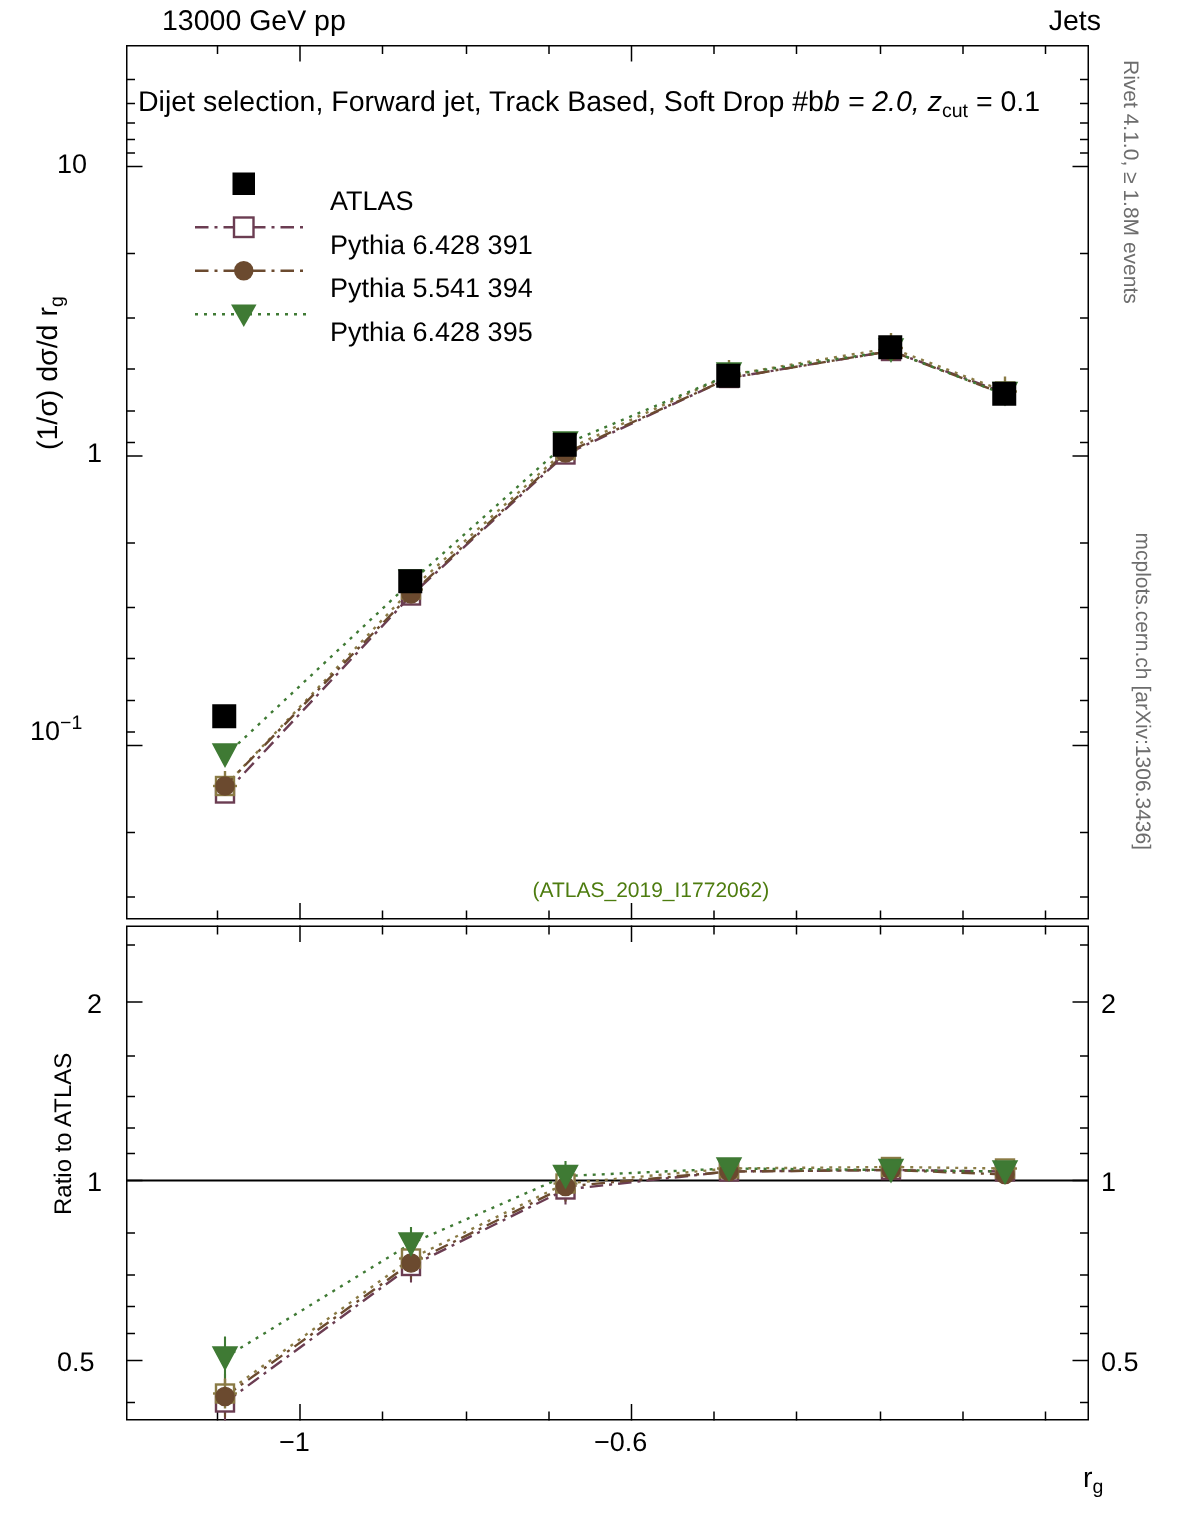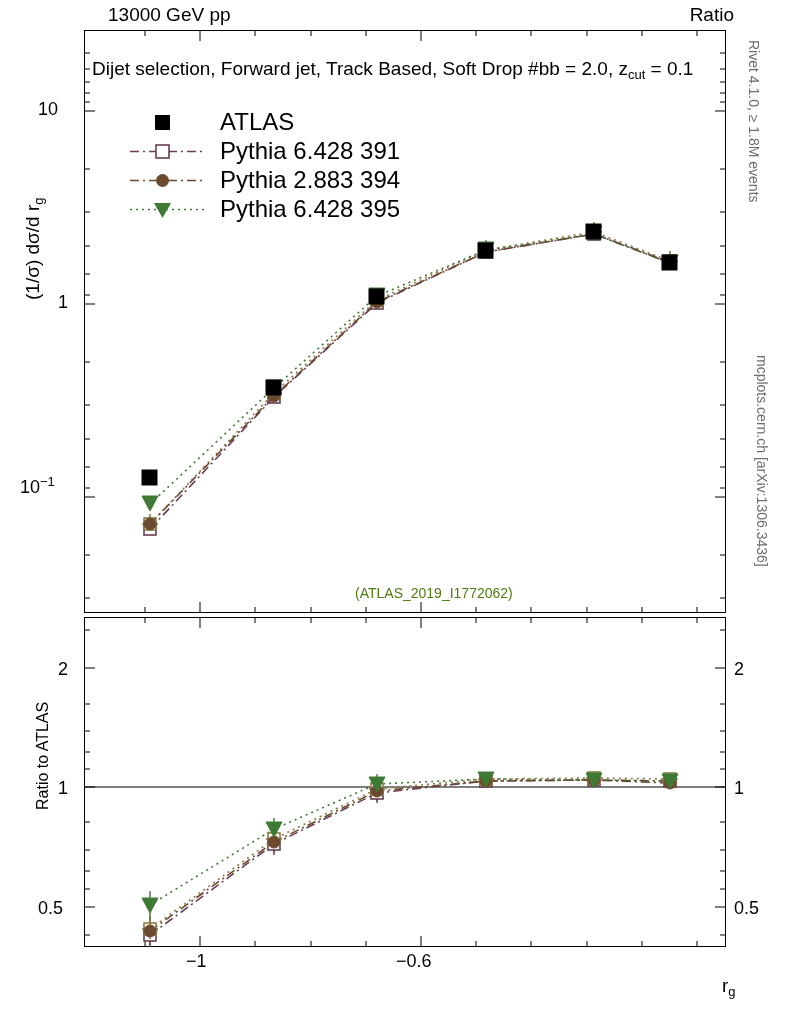--- a/index.html
+++ b/index.html
@@ -28,33 +28,33 @@
 
   
   .plottext{position:absolute;white-space:nowrap;}
   #titleline{left:92px;top:58px;font-size:19px;}
   #watermark{left:355px;top:585px;font-size:14px;color:#4d7c0f;}
 
   
   #legend{position:absolute;left:118px;top:108px;width:300px;}
   .lrow{position:relative;height:29px;}
   .lrow .mk{position:absolute;left:0;top:0;width:100px;height:29px;}
-  .lrow .lbl{position:absolute;left:102px;top:0;font-size:24px;white-space:nowrap;}
+  .lrow .lbl{position:absolute;left:102px;top:16px;font-size:18px;white-space:nowrap;}
 
   svg{display:block;overflow:visible;}
   .nosel{user-select:none;}
 </style>
 </head>
 <body>
 
 <div class="root nosel">
 
   <div class="hdr">
     <div class="beam">13000 GeV pp</div>
-    <div class="right">Ratio</div>
+    <div class="right">Jets</div>
   </div>
 
   <div class="ytitle" style="left:22px;top:300px;transform:rotate(-90deg);">
     <span>(1/σ) dσ/d r</span><span style="font-size:13px;vertical-align:-4px;">g</span>
   </div>
 
   <div class="ytitle" style="left:34px;top:810px;transform:rotate(-90deg);font-size:16px;">Ratio to ATLAS</div>
 
   <div class="xtitle" style="left:722px;top:975px;">
     <span>r</span><span style="font-size:13px;vertical-align:-4px;">g</span>
@@ -202,21 +202,21 @@
       <rect x="58" y="440" width="15" height="15"></rect>
       <rect x="182" y="350" width="15" height="15"></rect>
       <rect x="285" y="259" width="15" height="15"></rect>
       <rect x="394" y="213" width="15" height="15"></rect>
       <rect x="502" y="194" width="15" height="15"></rect>
       <rect x="578" y="225" width="15" height="15"></rect>
     </g>
   </svg>
 
   <div class="plottext" id="titleline">
-    <span>Dijet selection, Forward jet, Track Based, Soft Drop #b</span><span style="">b = 2.0, z</span><span style="font-size:13px;vertical-align:-4px;">cut</span><span> = 0.1</span>
+    <span>Dijet selection, Forward jet, Track Based, Soft Drop #b</span><span style="font-style:italic;">b = 2.0, z</span><span style="font-size:13px;vertical-align:-4px;">cut</span><span> = 0.1</span>
   </div>
   <div class="plottext" id="watermark">(ATLAS_2019_I1772062)</div>
 
   <div id="legend">
     <div class="lrow">
       <svg class="mk" width="100" height="29" viewBox="0 0 100 29">
         <rect x="37" y="7" width="15" height="15" fill="#000"></rect>
       </svg>
       <div class="lbl">ATLAS</div>
     </div>
@@ -225,21 +225,21 @@
         <line x1="12" y1="14.5" x2="88" y2="14.5" stroke="#6b3d52" stroke-width="1.6" stroke-dasharray="9,4,2,4"></line>
         <rect x="38" y="8" width="13" height="13" fill="#fff" stroke="#6b3d52" stroke-width="1.6"></rect>
       </svg>
       <div class="lbl">Pythia 6.428 391</div>
     </div>
     <div class="lrow">
       <svg class="mk" width="100" height="29" viewBox="0 0 100 29">
         <line x1="12" y1="14.5" x2="88" y2="14.5" stroke="#6b4a2f" stroke-width="1.6" stroke-dasharray="9,4,2,4"></line>
         <circle cx="44.5" cy="14.5" r="6.5" fill="#6b4a2f"></circle>
       </svg>
-      <div class="lbl">Pythia 2.883 394</div>
+      <div class="lbl">Pythia 5.541 394</div>
     </div>
     <div class="lrow">
       <svg class="mk" width="100" height="29" viewBox="0 0 100 29">
         <line x1="12" y1="14.5" x2="88" y2="14.5" stroke="#3f7a34" stroke-width="1.6" stroke-dasharray="2,4"></line>
         <polygon points="36,8 53,8 44.5,23" fill="#3f7a34"></polygon>
       </svg>
       <div class="lbl">Pythia 6.428 395</div>
     </div>
   </div>
 

